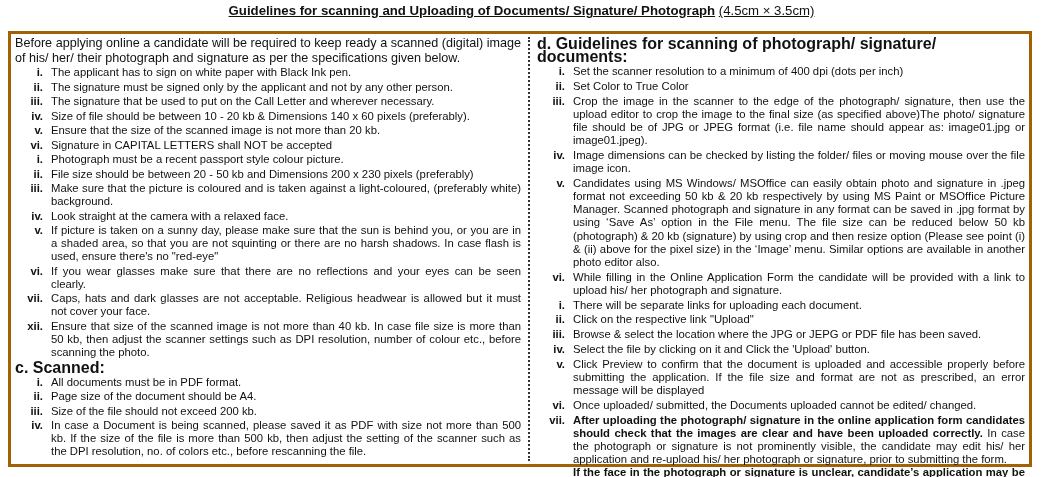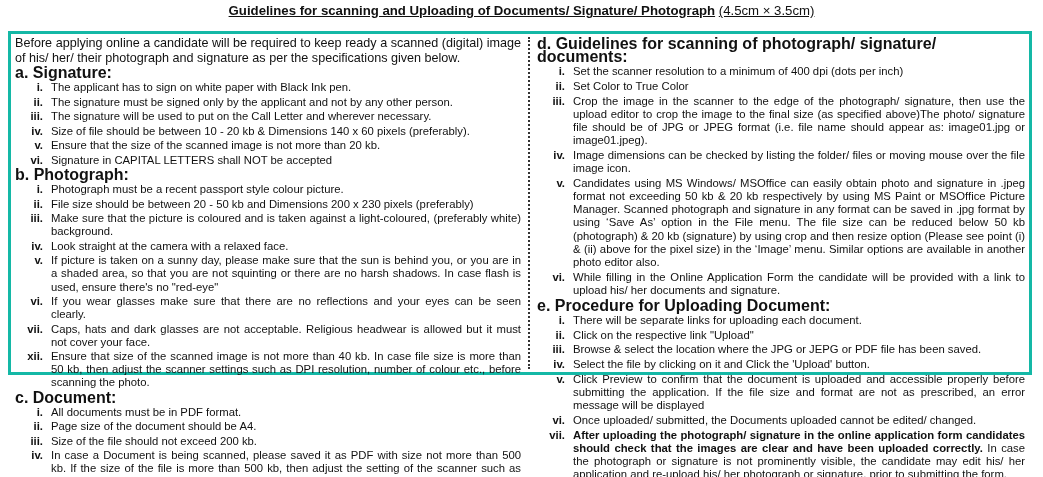--- a/index.html
+++ b/index.html
@@ -7,22 +7,22 @@
     width: 1043px; height: 477px; overflow: hidden; position: relative;
     font-family: "Liberation Sans", sans-serif; color: #111;
   }
   .title {
     position: absolute; left: 0; top: 3px; width: 1043px; text-align: center;
     font-size: 13.2px; line-height: 16px; white-space: nowrap;
   }
   .title .main { font-weight: bold; text-decoration: underline; }
   .title .dims { font-weight: normal; text-decoration: underline; }
   .frame {
-    position: absolute; left: 8px; top: 31px; width: 1024px; height: 344px;
-    border: 3px solid #14b8a6; box-sizing: border-box;
+    position: absolute; left: 8px; top: 31px; width: 1024px; height: 436px;
+    border: 3px solid #a16207; box-sizing: border-box;
   }
   .divider {
     position: absolute; left: 517px; top: 3px; bottom: 3px; width: 0;
     border-left: 2px dotted #333;
   }
   .col { position: absolute; top: 2px; font-size: 11.3px; line-height: 13.1px; }
   .col.left { left: 4px; width: 506px; }
   .col.right { left: 526px; width: 488px; }
   .intro { font-size: 12.6px; line-height: 14.6px; margin: 0 0 1px 0; text-align: justify; }
   .section-title { font-weight: bold; font-size: 16px; margin: 1px 0 2px 0; }
@@ -42,51 +42,49 @@
   <span class="dims">(4.5cm × 3.5cm)</span>
 </div>
 
 <div class="frame">
   <div class="divider"></div>
 
   <div class="col left">
     <p class="intro">Before applying online a candidate will be required to keep ready a scanned (digital) image of his/ her/ their photograph and signature as per the specifications given below.</p>
 
     <div>
-      <div class="section-title">a. Signature:</div>
       <ol>
         <li>
             <span class="num">i.</span>
             <span class="txt">The applicant has to sign on white paper with Black Ink pen.</span>
           </li>
         <li>
             <span class="num">ii.</span>
             <span class="txt">The signature must be signed only by the applicant and not by any other person.</span>
           </li>
         <li>
             <span class="num">iii.</span>
-            <span class="txt">The signature will be used to put on the Call Letter and wherever necessary.</span>
+            <span class="txt">The signature that be used to put on the Call Letter and wherever necessary.</span>
           </li>
         <li>
             <span class="num">iv.</span>
             <span class="txt">Size of file should be between 10 - 20 kb &amp; Dimensions 140 x 60 pixels (preferably).</span>
           </li>
         <li>
             <span class="num">v.</span>
             <span class="txt">Ensure that the size of the scanned image is not more than 20 kb.</span>
           </li>
         <li>
             <span class="num">vi.</span>
             <span class="txt">Signature in CAPITAL LETTERS shall NOT be accepted</span>
           </li>
       </ol>
     </div>
 
     <div>
-      <div class="section-title">b. Photograph:</div>
       <ol>
         <li>
             <span class="num">i.</span>
             <span class="txt">Photograph must be a recent passport style colour picture.</span>
           </li>
         <li>
             <span class="num">ii.</span>
             <span class="txt">File size should be between 20 - 50 kb and Dimensions 200 x 230 pixels (preferably)</span>
           </li>
         <li>
@@ -110,21 +108,21 @@
             <span class="txt">Caps, hats and dark glasses are not acceptable. Religious headwear is allowed but it must not cover your face.</span>
           </li>
         <li>
             <span class="num">xii.</span>
             <span class="txt">Ensure that size of the scanned image is not more than 40 kb. In case file size is more than 50 kb, then adjust the scanner settings such as DPI resolution, number of colour etc., before scanning the photo.</span>
           </li>
       </ol>
     </div>
 
     <div>
-      <div class="section-title">c. Document:</div>
+      <div class="section-title">c. Scanned:</div>
       <ol>
         <li>
             <span class="num">i.</span>
             <span class="txt">All documents must be in PDF format.</span>
           </li>
         <li>
             <span class="num">ii.</span>
             <span class="txt">Page size of the document should be A4.</span>
           </li>
         <li>
@@ -159,27 +157,26 @@
         <li>
             <span class="num">iv.</span>
             <span class="txt">Image dimensions can be checked by listing the folder/ files or moving mouse over the file image icon.</span>
           </li>
         <li>
             <span class="num">v.</span>
             <span class="txt">Candidates using MS Windows/ MSOffice can easily obtain photo and signature in .jpeg format not exceeding 50 kb &amp; 20 kb respectively by using MS Paint or MSOffice Picture Manager. Scanned photograph and signature in any format can be saved in .jpg format by using ‘Save As’ option in the File menu. The file size can be reduced below 50 kb (photograph) &amp; 20 kb (signature) by using crop and then resize option (Please see point (i) &amp; (ii) above for the pixel size) in the ‘Image’ menu. Similar options are available in another photo editor also.</span>
           </li>
         <li>
             <span class="num">vi.</span>
-            <span class="txt">While filling in the Online Application Form the candidate will be provided with a link to upload his/ her documents and signature.</span>
-          </li>
-      </ol>
-    </div>
-
-    <div>
-      <div class="section-title">e. Procedure for Uploading Document:</div>
+            <span class="txt">While filling in the Online Application Form the candidate will be provided with a link to upload his/ her photograph and signature.</span>
+          </li>
+      </ol>
+    </div>
+
+    <div>
       <ol>
         <li>
             <span class="num">i.</span>
             <span class="txt">There will be separate links for uploading each document.</span>
           </li>
         <li>
             <span class="num">ii.</span>
             <span class="txt">Click on the respective link "Upload"</span>
           </li>
         <li>

